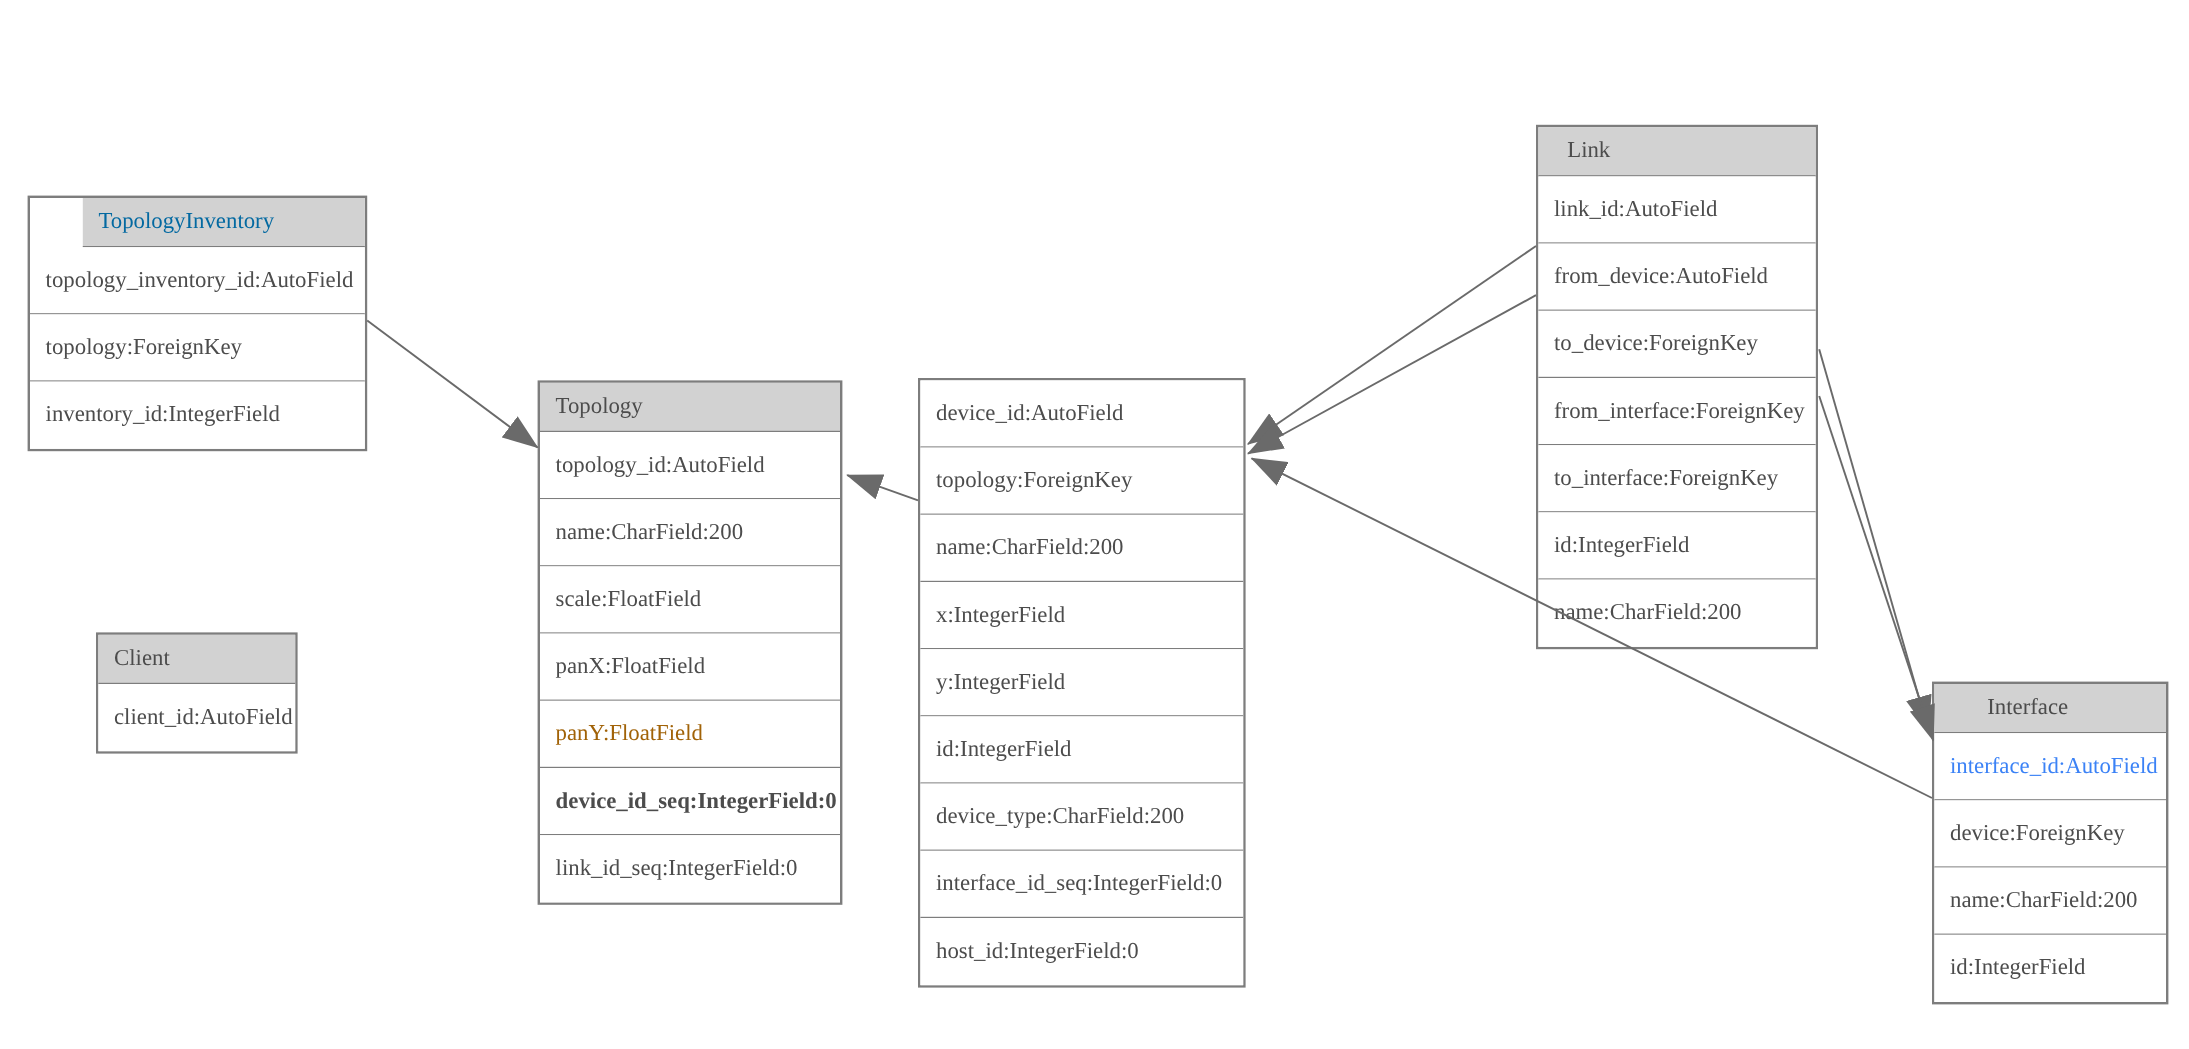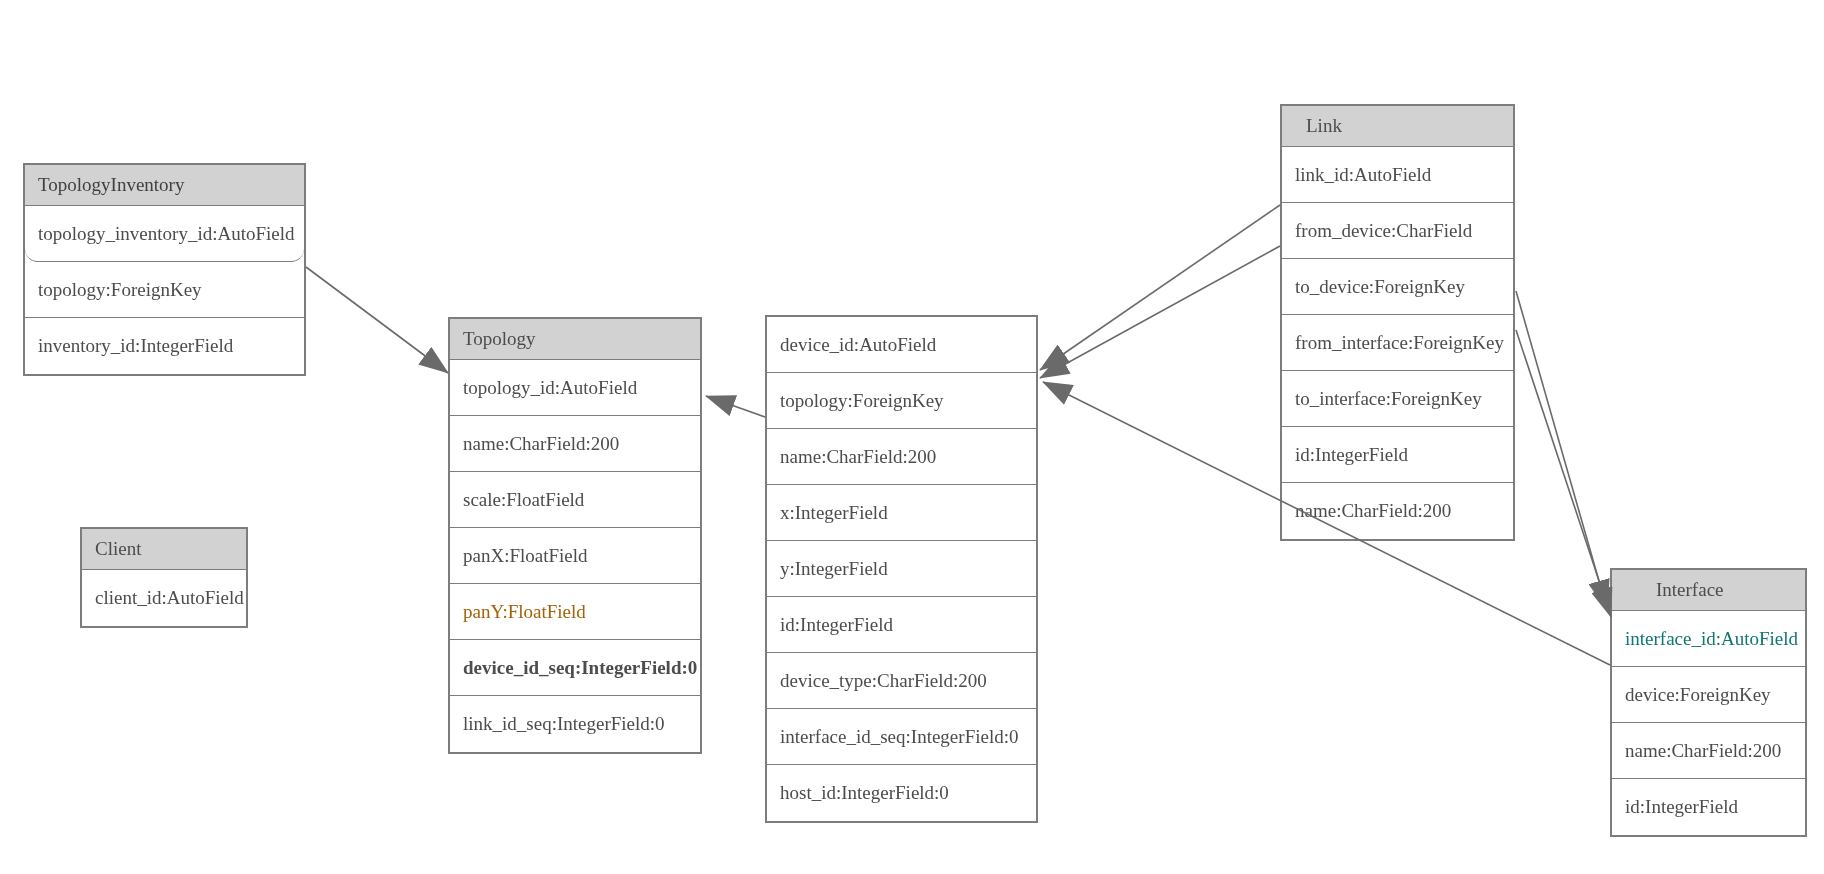--- a/index.html
+++ b/index.html
@@ -75,22 +75,22 @@
         <line x1="765" y1="417" x2="706" y2="396" stroke="#6a6a6a" stroke-width="1.6" marker-end="url(#arrowhead)"></line>
         <line x1="1280" y1="205" x2="1040" y2="370" stroke="#6a6a6a" stroke-width="1.6" marker-end="url(#arrowhead)"></line>
         <line x1="1280" y1="246" x2="1040" y2="378" stroke="#6a6a6a" stroke-width="1.6" marker-end="url(#arrowhead)"></line>
         <line x1="1610" y1="665" x2="1043" y2="382" stroke="#6a6a6a" stroke-width="1.6" marker-end="url(#arrowhead)"></line>
         <line x1="1516" y1="291" x2="1607" y2="609" stroke="#6a6a6a" stroke-width="1.6" marker-end="url(#arrowhead)"></line>
         <line x1="1516" y1="330" x2="1611" y2="617" stroke="#6a6a6a" stroke-width="1.6" marker-end="url(#arrowhead)"></line>
       </g>
   </svg>
 
 <div class="entity" style="left: 23px; top: 163px; width: 283px; border-color: rgb(125, 125, 125);">
-      <div class="entity-header" style="background: rgb(210, 210, 210); color: #404040; border-bottom-color: rgb(125, 125, 125);">TopologyInventory</div>
-      <div class="entity-row" style="color: rgb(76, 76, 76); border-bottom-color: rgb(125, 125, 125); border-radius: 13px;">topology_inventory_id:AutoField</div>
+      <div class="entity-header" style="background: rgb(210, 210, 210); color: #0369a1; border-bottom-color: rgb(125, 125, 125); margin-left: 44px;">TopologyInventory</div>
+      <div class="entity-row" style="color: rgb(76, 76, 76); border-bottom-color: rgb(125, 125, 125);">topology_inventory_id:AutoField</div>
       <div class="entity-row" style="color: rgb(76, 76, 76); border-bottom-color: rgb(125, 125, 125);">topology:ForeignKey</div>
       <div class="entity-row" style="color: rgb(76, 76, 76); border-bottom-color: rgb(125, 125, 125);">inventory_id:IntegerField</div>
     </div>
     <div class="entity" style="left: 448px; top: 317px; width: 254px; border-color: rgb(125, 125, 125);">
       <div class="entity-header" style="background: rgb(210, 210, 210); color: rgb(76, 76, 76); border-bottom-color: rgb(125, 125, 125);">Topology</div>
       <div class="entity-row" style="color: rgb(76, 76, 76); border-bottom-color: rgb(125, 125, 125);">topology_id:AutoField</div>
       <div class="entity-row" style="color: rgb(76, 76, 76); border-bottom-color: rgb(125, 125, 125);">name:CharField:200</div>
       <div class="entity-row" style="color: rgb(76, 76, 76); border-bottom-color: rgb(125, 125, 125);">scale:FloatField</div>
       <div class="entity-row" style="color: rgb(76, 76, 76); border-bottom-color: rgb(125, 125, 125);">panX:FloatField</div>
       <div class="entity-row" style="color: #a16207; border-bottom-color: rgb(125, 125, 125);">panY:FloatField</div>
@@ -108,27 +108,27 @@
       <div class="entity-row" style="color: rgb(76, 76, 76); border-bottom-color: rgb(125, 125, 125);">x:IntegerField</div>
       <div class="entity-row" style="color: rgb(76, 76, 76); border-bottom-color: rgb(125, 125, 125);">y:IntegerField</div>
       <div class="entity-row" style="color: rgb(76, 76, 76); border-bottom-color: rgb(125, 125, 125);">id:IntegerField</div>
       <div class="entity-row" style="color: rgb(76, 76, 76); border-bottom-color: rgb(125, 125, 125);">device_type:CharField:200</div>
       <div class="entity-row" style="color: rgb(76, 76, 76); border-bottom-color: rgb(125, 125, 125);">interface_id_seq:IntegerField:0</div>
       <div class="entity-row" style="color: rgb(76, 76, 76); border-bottom-color: rgb(125, 125, 125);">host_id:IntegerField:0</div>
     </div>
     <div class="entity" style="left: 1280px; top: 104px; width: 235px; border-color: rgb(125, 125, 125);">
       <div class="entity-header" style="background: rgb(210, 210, 210); color: rgb(76, 76, 76); border-bottom-color: rgb(125, 125, 125); padding-left: 24px;">Link</div>
       <div class="entity-row" style="color: rgb(76, 76, 76); border-bottom-color: rgb(125, 125, 125);">link_id:AutoField</div>
-      <div class="entity-row" style="color: rgb(76, 76, 76); border-bottom-color: rgb(125, 125, 125);">from_device:CharField</div>
+      <div class="entity-row" style="color: rgb(76, 76, 76); border-bottom-color: rgb(125, 125, 125);">from_device:AutoField</div>
       <div class="entity-row" style="color: rgb(76, 76, 76); border-bottom-color: rgb(125, 125, 125);">to_device:ForeignKey</div>
       <div class="entity-row" style="color: rgb(76, 76, 76); border-bottom-color: rgb(125, 125, 125);">from_interface:ForeignKey</div>
       <div class="entity-row" style="color: rgb(76, 76, 76); border-bottom-color: rgb(125, 125, 125);">to_interface:ForeignKey</div>
       <div class="entity-row" style="color: rgb(76, 76, 76); border-bottom-color: rgb(125, 125, 125);">id:IntegerField</div>
       <div class="entity-row" style="color: rgb(76, 76, 76); border-bottom-color: rgb(125, 125, 125);">name:CharField:200</div>
     </div>
     <div class="entity" style="left: 1610px; top: 568px; width: 197px; border-color: rgb(125, 125, 125);">
       <div class="entity-header" style="background: rgb(210, 210, 210); color: rgb(76, 76, 76); border-bottom-color: rgb(125, 125, 125); padding-left: 44px;">Interface</div>
-      <div class="entity-row" style="color: #0f766e; border-bottom-color: rgb(125, 125, 125);">interface_id:AutoField</div>
+      <div class="entity-row" style="color: #3b82f6; border-bottom-color: rgb(125, 125, 125);">interface_id:AutoField</div>
       <div class="entity-row" style="color: rgb(76, 76, 76); border-bottom-color: rgb(125, 125, 125);">device:ForeignKey</div>
       <div class="entity-row" style="color: rgb(76, 76, 76); border-bottom-color: rgb(125, 125, 125);">name:CharField:200</div>
       <div class="entity-row" style="color: rgb(76, 76, 76); border-bottom-color: rgb(125, 125, 125);">id:IntegerField</div>
     </div>
   </div>
 
 </body></html>

